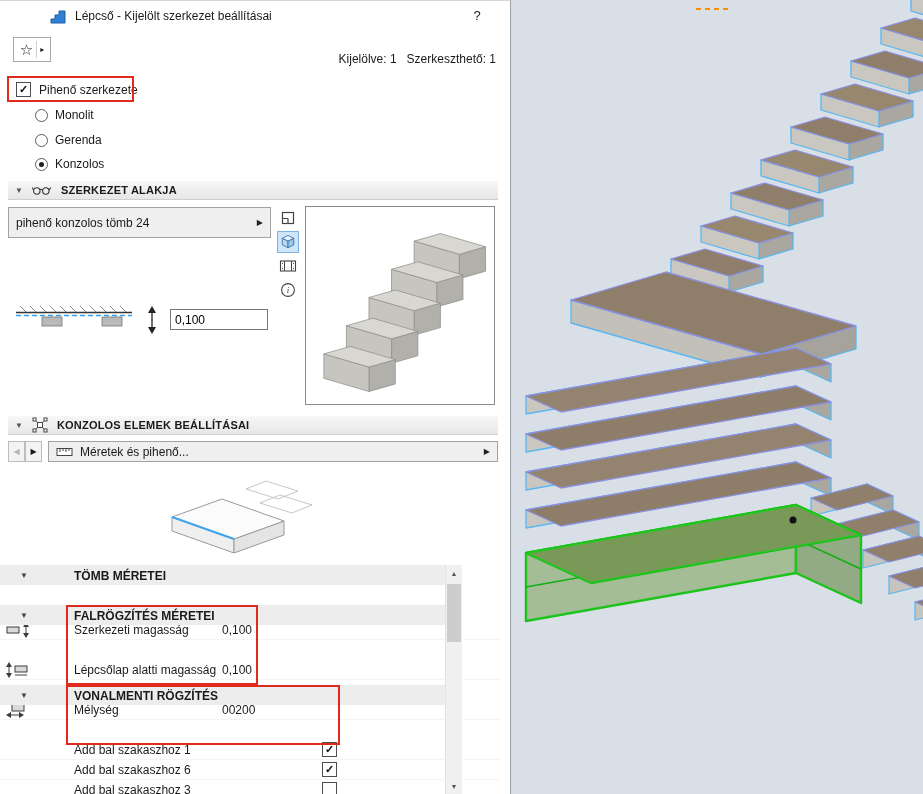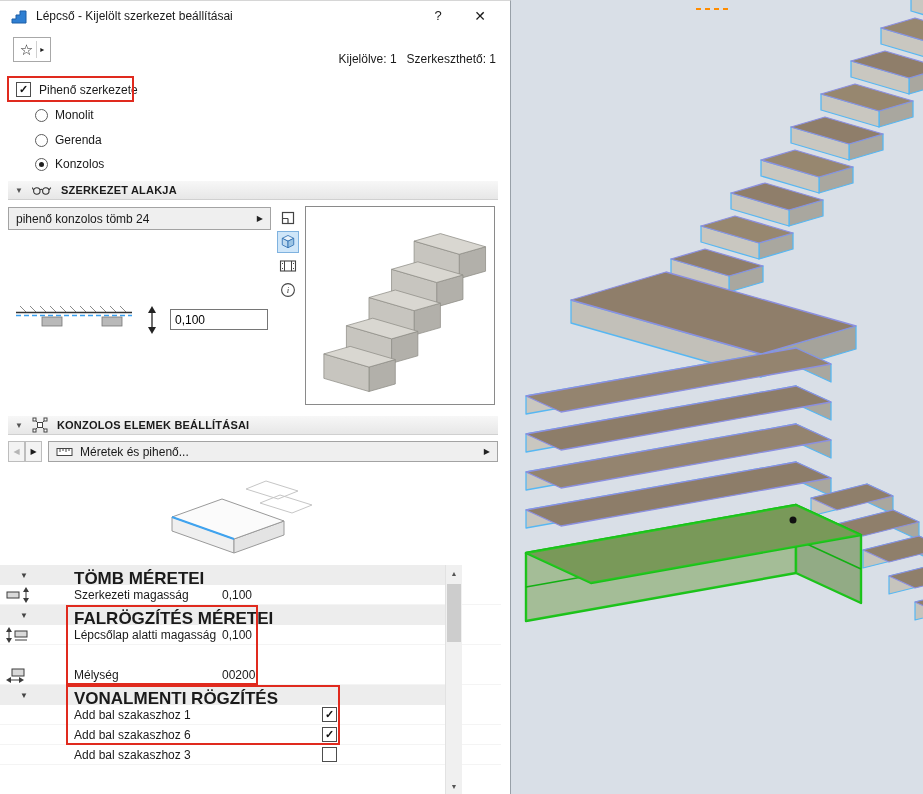--- a/index.html
+++ b/index.html
@@ -2,21 +2,21 @@
 <html><head>
 <meta charset="utf-8">
 <style>
   html,body{margin:0;padding:0;background:#fff;}
   .stage{position:relative;width:923px;height:794px;overflow:hidden;
          font-family:"Liberation Sans",sans-serif;font-size:12px;color:#1a1a1a;background:#fff;}
   .abs{position:absolute;}
 
   
   .dialog{left:0;top:0;width:511px;height:794px;background:#fff;
-          border-right:1px solid #98a0a8;border-top:1px solid #d6d6d6;box-sizing:border-box;}
+          border-right:1px solid #98a0a8;border-top:1px solid #d6d6d6;box-sizing:border-box;padding-left:39px;}
   .titlebar{position:relative;height:29px;display:flex;align-items:center;background:#fff;}
   .appicon{margin-left:11px;flex:0 0 auto;}
   .title{margin-left:9px;}
   .winbtn{position:absolute;top:0;height:29px;width:36px;display:flex;align-items:center;justify-content:center;font-size:13px;}
   .help{left:420px;}
   .close{left:462px;font-size:14px;}
 
   .favbtn{width:38px;height:25px;border:1px solid #a8a8a8;background:#fff;
           display:flex;align-items:center;justify-content:center;gap:3px;box-sizing:border-box;}
   .star{font-size:15px;line-height:1;}
@@ -56,22 +56,22 @@
   .field{border:1px solid #767676;font:12px "Liberation Sans",sans-serif;padding:0 4px;background:#fff;}
 
   .navbtn{width:17px;height:21px;border:1px solid #bdbdbd;background:#f3f3f3;
           display:flex;align-items:center;justify-content:center;box-sizing:border-box;}
   .navarrow{font-size:8px;color:#1a1a1a;}
   .navarrow.dis{color:#b5b5b5;}
 
   
   .ghead{left:0;width:445px;height:20px;background:#ededed;}
   .gtri{position:absolute;left:20px;top:6px;font-size:8px;color:#444;}
-  .gtitle{position:absolute;left:74px;top:4px;font-weight:bold;font-size:17px;}
-  .vrow{left:0;width:501px;height:20px;background:#fff;border-bottom:1px solid #f4f4f4;box-sizing:border-box;}
+  .gtitle{position:absolute;left:74px;top:4px;font-weight:bold;font-size:12px;}
+  .vrow{left:0;width:501px;height:20px;background:#fff;border-bottom:1px solid #f4f4f4;box-sizing:border-box;margin-top:35px;}
   .ricon{position:absolute;left:5px;top:2px;}
   .rlabel{position:absolute;left:74px;top:3px;}
   .rvalue{position:absolute;left:222px;top:3px;}
   .rcb{position:absolute;left:322px;top:2px;}
 
   .scroll{left:445px;top:564px;width:17px;height:230px;background:#f0f0f0;border-left:1px solid #e2e2e2;box-sizing:border-box;}
   .sbtn{position:absolute;left:0;width:16px;height:17px;display:flex;align-items:center;justify-content:center;
         font-size:7px;color:#555;}
   .sthumb{position:absolute;left:1px;top:19px;width:14px;height:58px;background:#cdcdcd;}
 
@@ -126,21 +126,21 @@
     <div class="secbar abs" style="left:8px;top:180px;width:490px;">
       <span class="sectri">▼</span>
       <svg width="20" height="11" viewBox="0 0 20 11">
         <circle cx="4.8" cy="6" r="3.2" fill="none" stroke="#333" stroke-width="1.1"></circle>
         <circle cx="13.8" cy="6" r="3.2" fill="none" stroke="#333" stroke-width="1.1"></circle>
         <path d="M8 5 Q9.3 3.6 10.6 5 M1.6 5 L0.2 2.6 M17 5 L18.8 2.6" fill="none" stroke="#333" stroke-width="1.1"></path>
       </svg>
       <span class="sectitle">SZERKEZET ALAKJA</span>
     </div>
 
-    <div class="combo abs" style="left:8px;top:206px;width:263px;height:23px;">
+    <div class="combo abs" style="left:8px;top:206px;width:263px;height:31px;">
       <span class="combotext">pihenő konzolos tömb 24</span>
       <span class="comboarrow">▶</span>
     </div>
 
     <div class="viewbtn abs" style="left:277px;top:206px;">
       <svg width="16" height="16" viewBox="0 0 16 16">
         <rect x="2.5" y="2.5" width="11" height="11" fill="none" stroke="#444" stroke-width="1.2"></rect>
         <path d="M2.5 8.5 H8 M8 8.5 V13.5" fill="none" stroke="#444" stroke-width="1.2"></path>
       </svg>
     </div>

